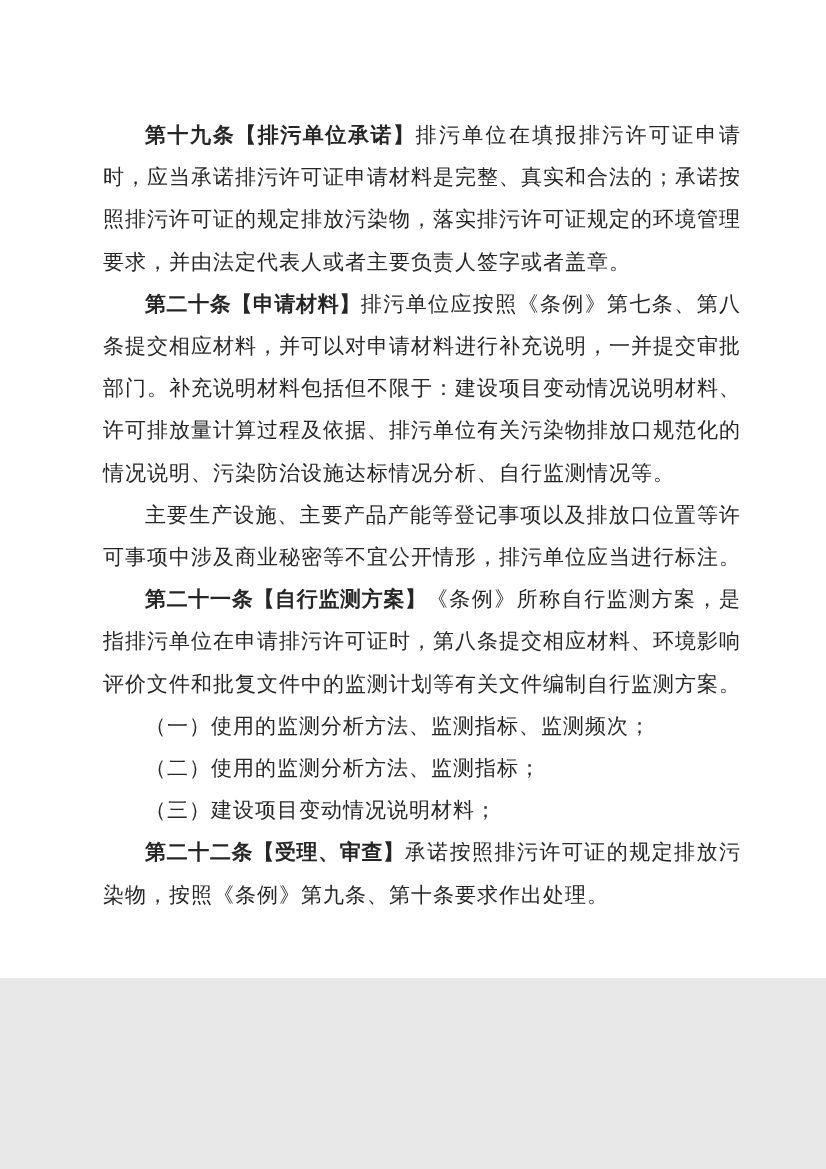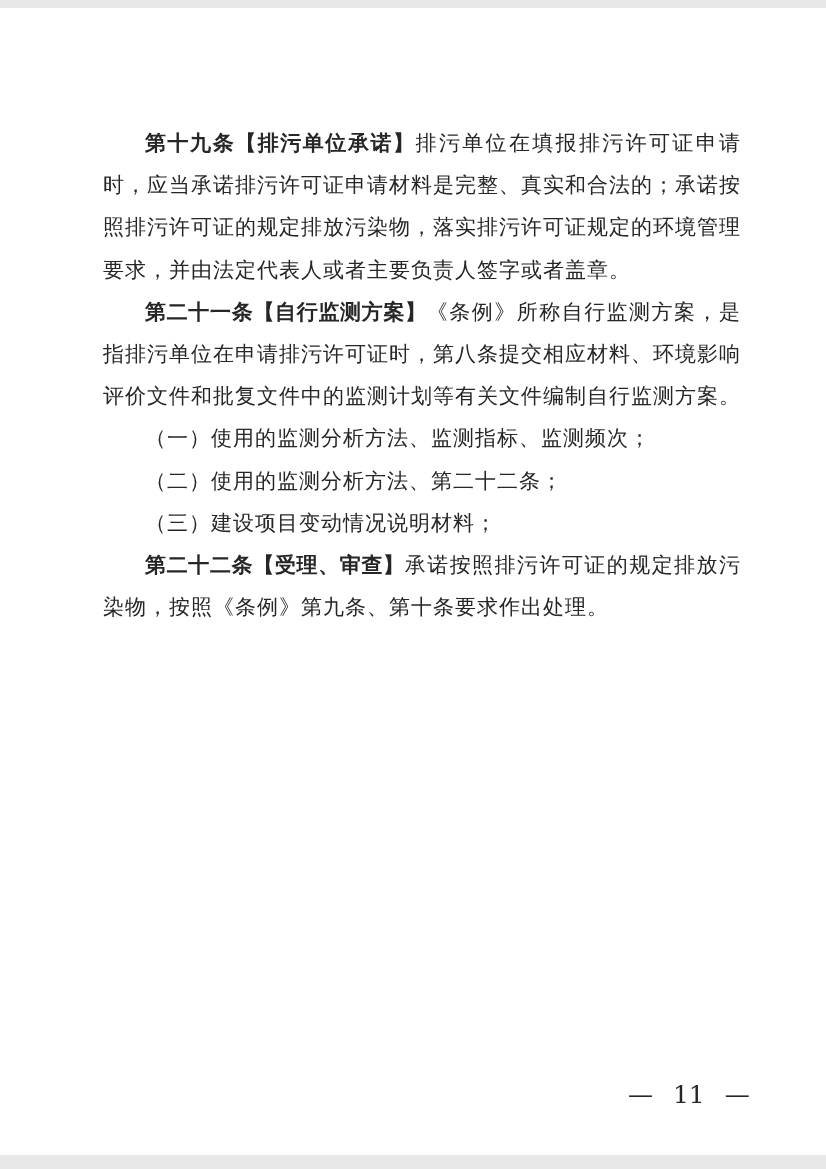--- a/index.html
+++ b/index.html
@@ -1,22 +1,22 @@
 <!DOCTYPE html>
 <html><head>
 <meta charset="utf-8">
 <style>
   html, body { margin: 0; padding: 0; background: #e8e8e8; }
   .page {
     position: relative;
     width: 826px;
-    height: 1147px;
+    height: 978px;
     background: #ffffff;
     overflow: hidden;
-    margin: 8px auto;
+    margin: 0 auto;
   }
   .content {
     position: absolute;
     left: 103px;
     top: 114px;
     width: 638px;
   }
   .para {
     margin: 0;
     font-family: "DejaVu Serif", "Liberation Serif", serif;
@@ -45,28 +45,30 @@
   }
 </style>
 </head>
 <body>
 
 <div class="page">
   <div class="content">
 
     <p class="para"><span class="bold">第十九条【排污单位承诺】</span><span>排污单位在填报排污许可证申请时，应当承诺排污许可证申请材料是完整、真实和合法的；承诺按照排污许可证的规定排放污染物，落实排污许可证规定的环境管理要求，并由法定代表人或者主要负责人签字或者盖章。</span></p>
 
+    <p class="para"><span class="bold">第二十条【申请材料】</span><span>排污单位应按照《条例》第七条、第八条提交相应材料，并可以对申请材料进行补充说明，一并提交审批部门。补充说明材料包括但不限于：建设项目变动情况说明材料、许可排放量计算过程及依据、排污单位有关污染物排放口规范化的情况说明、污染防治设施达标情况分析、自行监测情况等。</span></p>
 
+    <p class="para"><span>主要生产设施、主要产品产能等登记事项以及排放口位置等许可事项中涉及商业秘密等不宜公开情形，排污单位应当进行标注。</span></p>
 
     <p class="para"><span class="bold">第二十一条【自行监测方案】</span><span>《条例》所称自行监测方案，是指排污单位在申请排污许可证时，第八条提交相应材料、环境影响评价文件和批复文件中的监测计划等有关文件编制自行监测方案。</span></p>
 
 
     <p class="para"><span>（一）使用的监测分析方法、监测指标、监测频次；</span></p>
 
-    <p class="para"><span>（二）使用的监测分析方法、第二十二条；</span></p>
+    <p class="para"><span>（二）使用的监测分析方法、监测指标；</span></p>
 
     <p class="para"><span>（三）建设项目变动情况说明材料；</span></p>
 
 
     <p class="para"><span class="bold">第二十二条【受理、审查】</span><span>承诺按照排污许可证的规定排放污染物，按照《条例》第九条、第十条要求作出处理。</span></p>
 
   </div>
 
   <div class="footer">— 11 —</div>
 </div>

